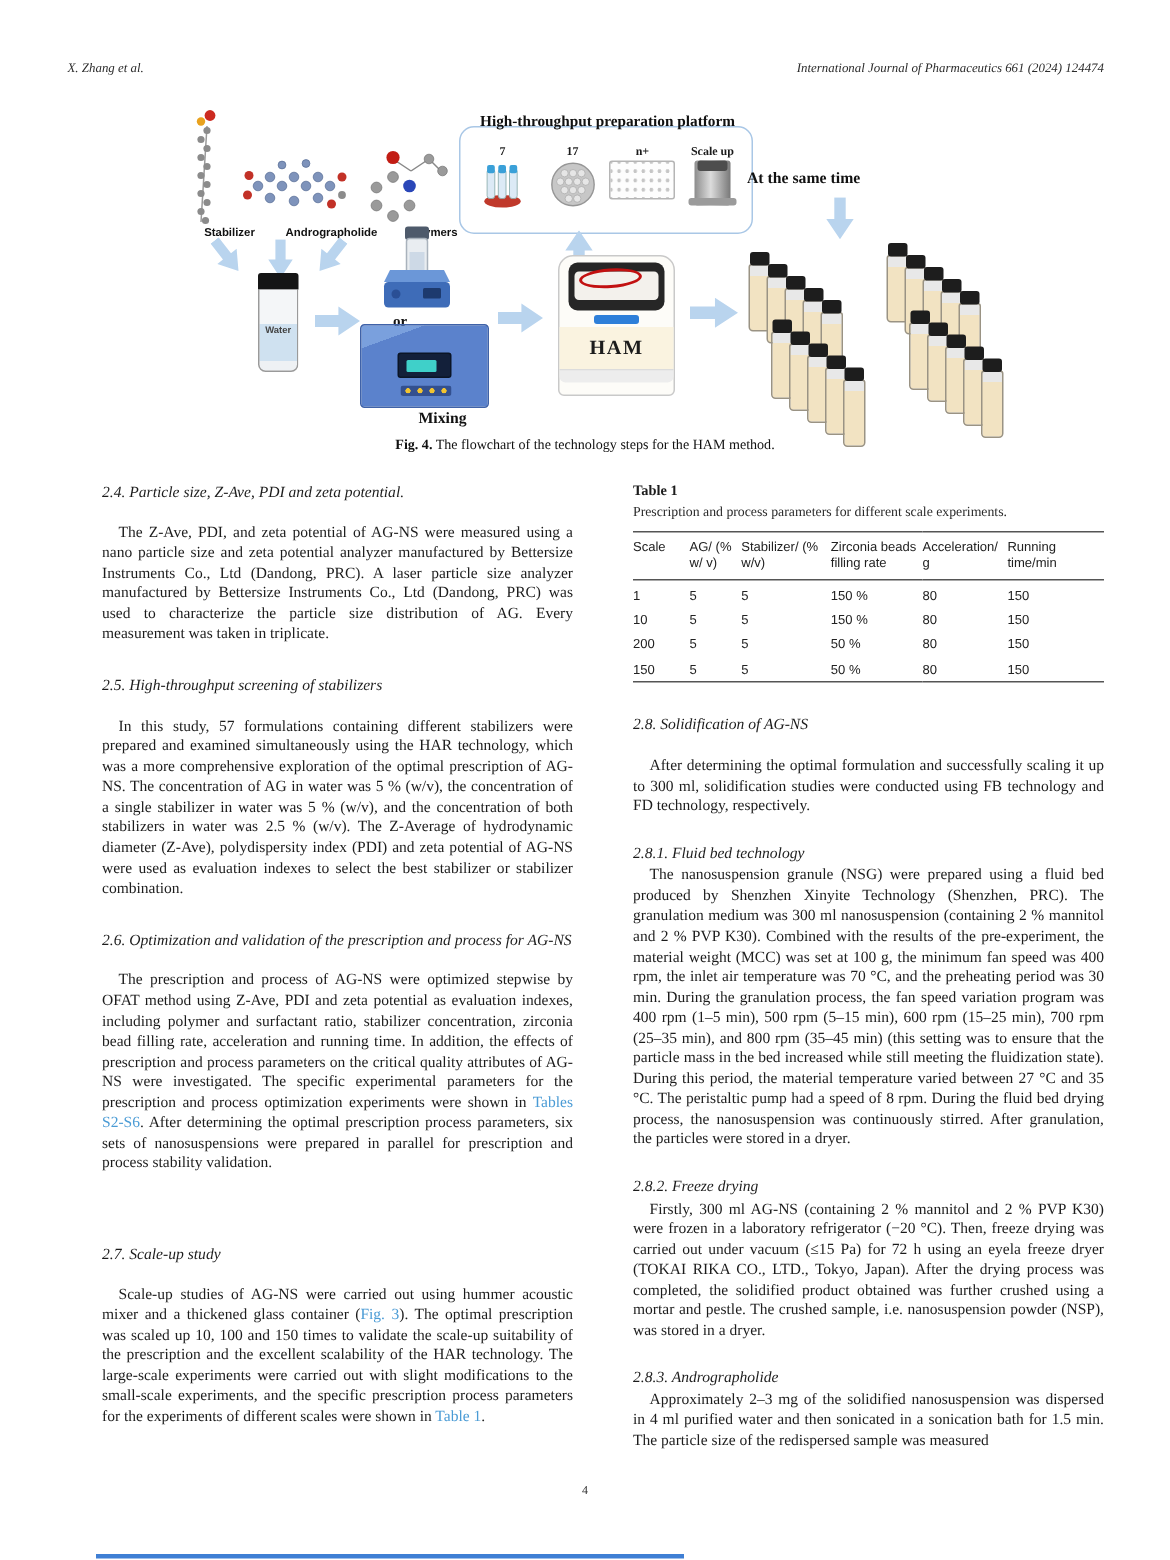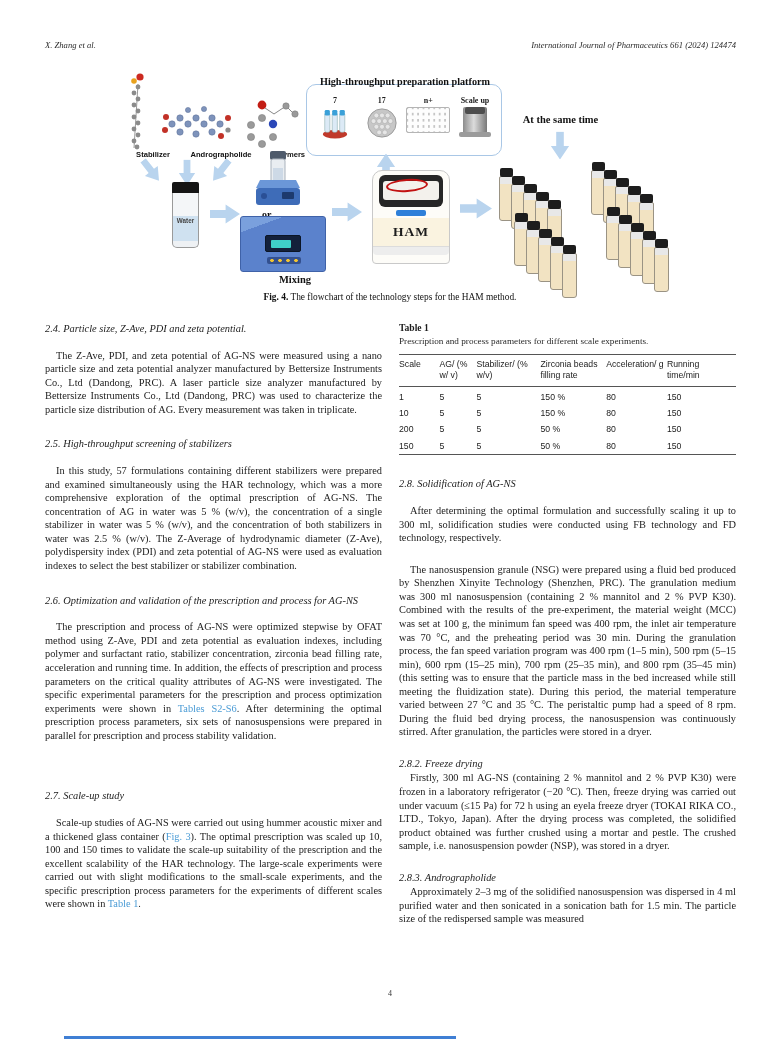--- a/index.html
+++ b/index.html
@@ -75,40 +75,40 @@
   .ham .win { margin:4px auto 0; width:64px; height:32px; background:#262626; border-radius:6px; position:relative; }
   .ham .win .band { position:absolute; left:4px; right:4px; top:6px; height:19px; background:#f3f1ec; border-radius:3px; }
   .ham .win .ring { position:absolute; left:7px; top:4px; width:42px; height:13px;
     border:2.4px solid #c21111; border-radius:50%; transform:rotate(-4deg); }
   .ham .strip { margin:3px auto 0; width:30px; height:6px; background:#2e7fd9; border-radius:2px; }
   .ham .ham-label { margin-top:2px; height:28px; background:#faf3e0; display:flex; align-items:center; justify-content:center;
     font-weight:bold; font-size:13.5px; letter-spacing:1px; }
   .ham .base { height:9px; background:#ededed; border-top:1px solid #dcdcdc; border-radius:0 0 4px 4px; }
 
   
-  .same-time { left:498px; top:44px; width:125px; text-align:center; font-size:10.5px; }
+  .same-time { left:498px; top:44px; width:125px; font-size:10.5px; }
 
   
   .vial-cluster { position:absolute; display:flex; flex-direction:column; }
   .vial-row { display:flex; }
   .vial-row:nth-child(2) { margin-top:-32px; margin-left:15px; }
   .vial { width:15px; height:45px; margin-left:-3px; position:relative;
     border:1px solid #9a9384; border-radius:2px 2px 3px 3px;
     background:linear-gradient(#e8e8e8 0 16%, #f2e3c2 16% 100%); }
   .vial::before { content:""; position:absolute; top:-9px; left:0; right:0; height:9px; background:#1d1d1d; border-radius:2px; }
   .vial:nth-child(1){margin-top:0} .vial:nth-child(2){margin-top:8px} .vial:nth-child(3){margin-top:16px}
   .vial:nth-child(4){margin-top:24px} .vial:nth-child(5){margin-top:32px}
 
   
   .fig-caption { position:absolute; top:292px; left:0; width:780px; text-align:center; font-size:9.4px; color:#111; }
   .fig-caption b { font-weight:bold; }
 
   
   .columns { position:absolute; top:322px; left:45px; width:691px; display:flex; gap:17px; }
-  .col { width:337px; }
+  .col { width:337px;margin-left:23px; }
   .sec-heading { font-style:italic; font-size:10.4px; font-weight:normal; line-height:1.32; margin-bottom:13px; }
   .sub-heading { font-style:italic; font-size:10.4px; font-weight:normal; line-height:1.3; margin-bottom:1px; }
   .para { font-size:10.35px; line-height:1.31; text-align:justify; text-indent:11px; color:#1c1c1c; }
   .xref { color:#4a9bd5; }
   .sp20 { height:21px; } .sp46 { height:47px; } .sp22 { height:22px; } .sp17 { height:18px; }
 
   
   .tbl-label { font-weight:bold; font-size:9.6px; margin-bottom:3px; }
   .tbl-caption { font-size:9.2px; color:#2a2a2a; margin-bottom:6px; line-height:1.3; }
   table.data { width:100%; border-collapse:collapse; table-layout:fixed;
@@ -406,20 +406,21 @@
             <td>150</td>
           </tr>
         </tbody>
     </table>
 
     <div class="sp22"></div>
     <h3 class="sec-heading">2.8.  Solidification of AG-NS</h3>
     <p class="para">After determining the optimal formulation and successfully scaling it up to 300 ml, solidification studies were conducted using FB technology and FD technology, respectively.</p>
 
     <div class="sp17"></div>
+    <h3 class="sub-heading">2.8.1.  Fluid bed technology</h3>
     <p class="para">The nanosuspension granule (NSG) were prepared using a fluid bed produced by Shenzhen Xinyite Technology (Shenzhen, PRC). The granulation medium was 300 ml nanosuspension (containing 2 % mannitol and 2 % PVP K30). Combined with the results of the pre-experiment, the material weight (MCC) was set at 100 g, the minimum fan speed was 400 rpm, the inlet air temperature was 70 °C, and the preheating period was 30 min. During the granulation process, the fan speed variation program was 400 rpm (1–5 min), 500 rpm (5–15 min), 600 rpm (15–25 min), 700 rpm (25–35 min), and 800 rpm (35–45 min) (this setting was to ensure that the particle mass in the bed increased while still meeting the fluidization state). During this period, the material temperature varied between 27 °C and 35 °C. The peristaltic pump had a speed of 8 rpm. During the fluid bed drying process, the nanosuspension was continuously stirred. After granulation, the particles were stored in a dryer.</p>
 
     <div class="sp17"></div>
     <h3 class="sub-heading">2.8.2.  Freeze drying</h3>
     <p class="para">Firstly, 300 ml AG-NS (containing 2 % mannitol and 2 % PVP K30) were frozen in a laboratory refrigerator (−20 °C). Then, freeze drying was carried out under vacuum (≤15 Pa) for 72 h using an eyela freeze dryer (TOKAI RIKA CO., LTD., Tokyo, Japan). After the drying process was completed, the solidified product obtained was further crushed using a mortar and pestle. The crushed sample, i.e. nanosuspension powder (NSP), was stored in a dryer.</p>
 
     <div class="sp17"></div>
     <h3 class="sub-heading">2.8.3.  Andrographolide</h3>
     <p class="para">Approximately 2–3 mg of the solidified nanosuspension was dispersed in 4 ml purified water and then sonicated in a sonication bath for 1.5 min. The particle size of the redispersed sample was measured</p>
   </div>

